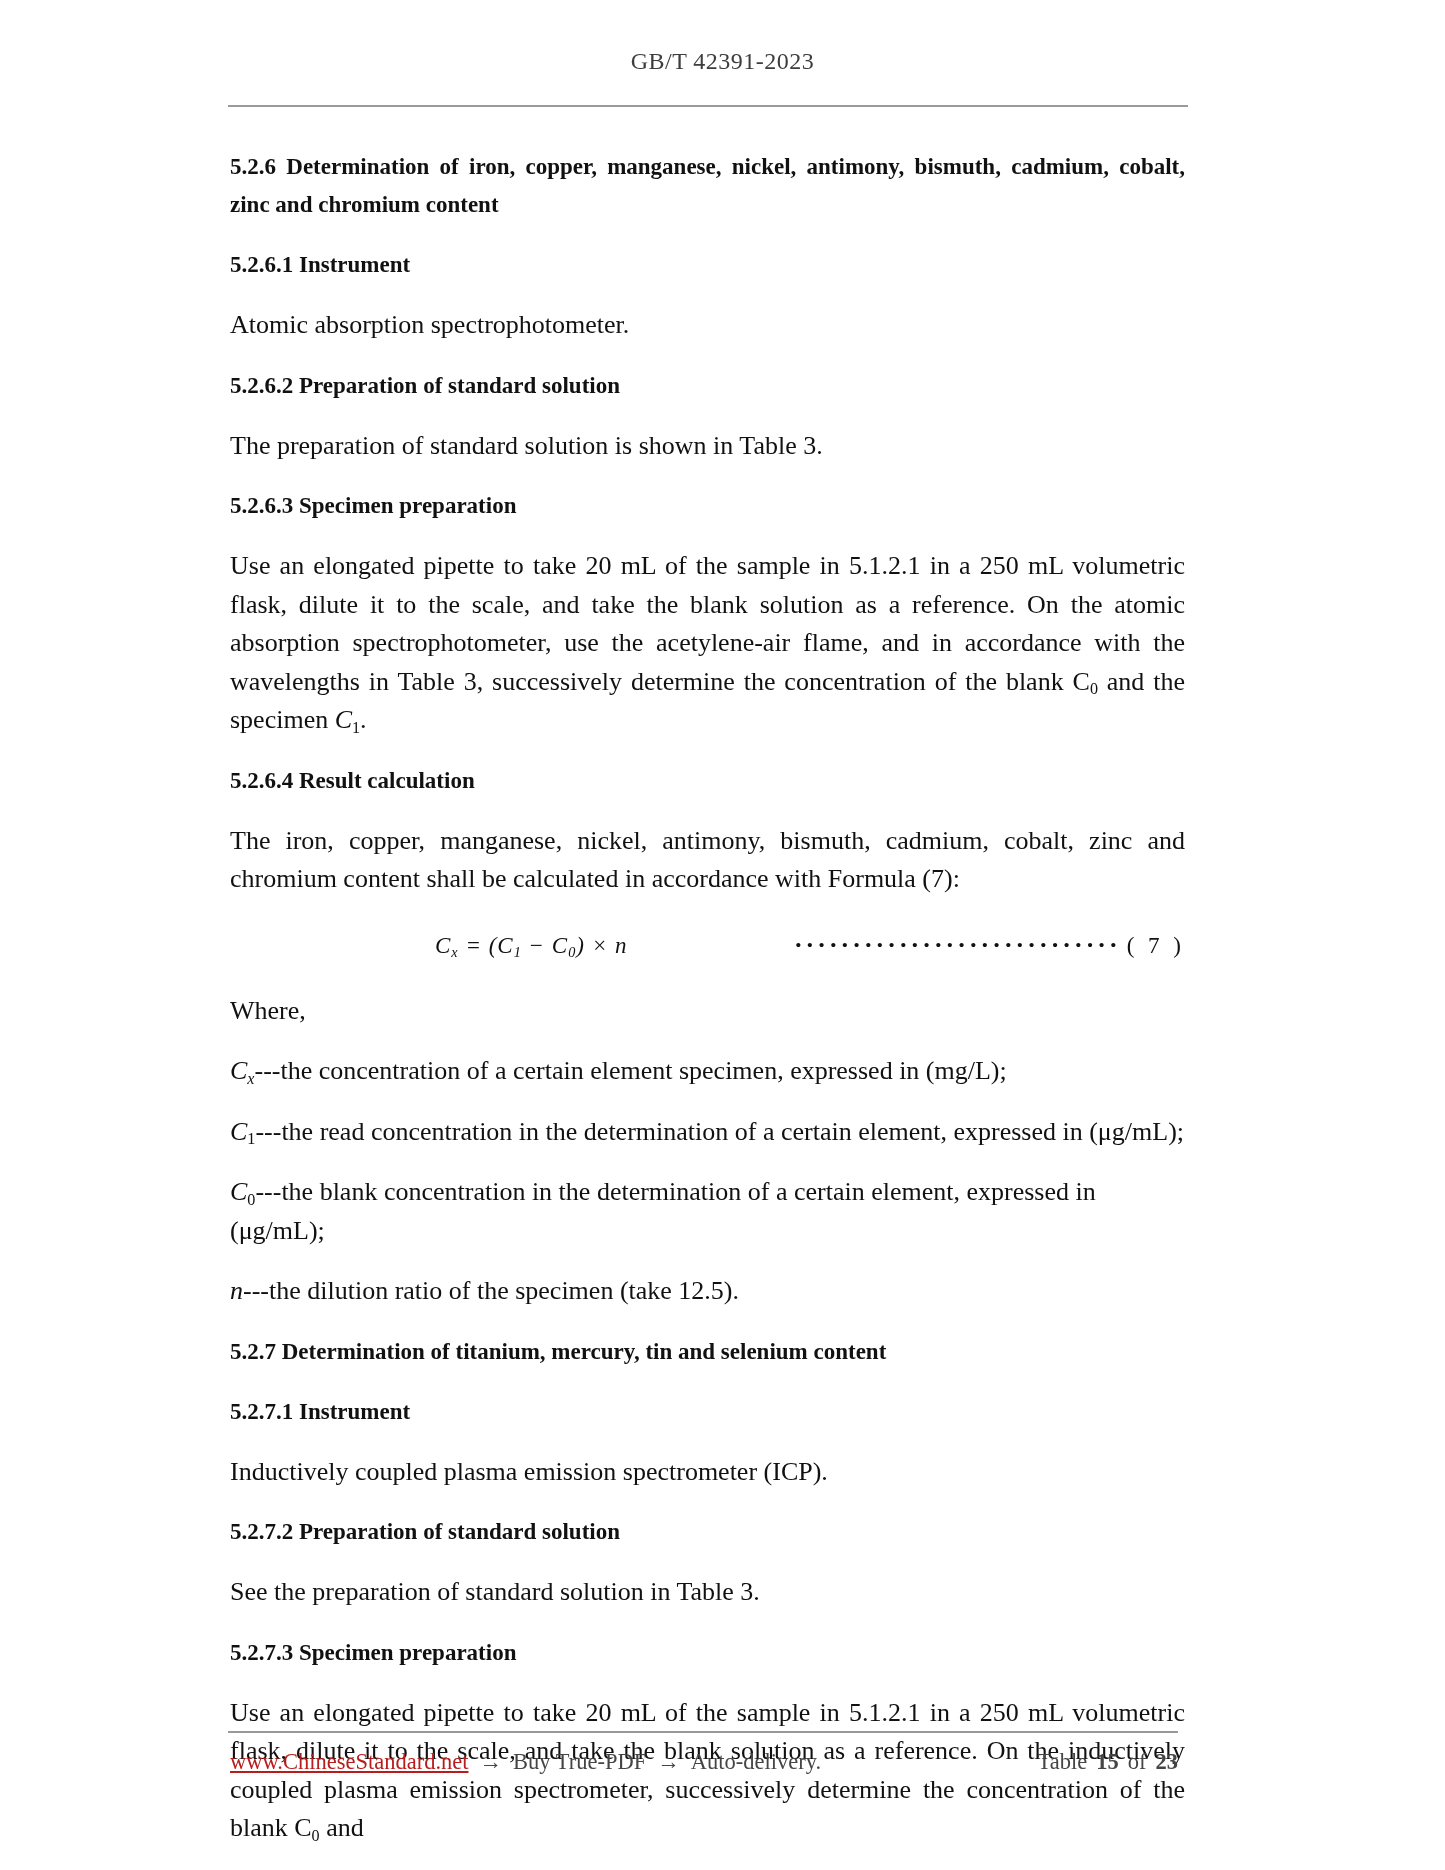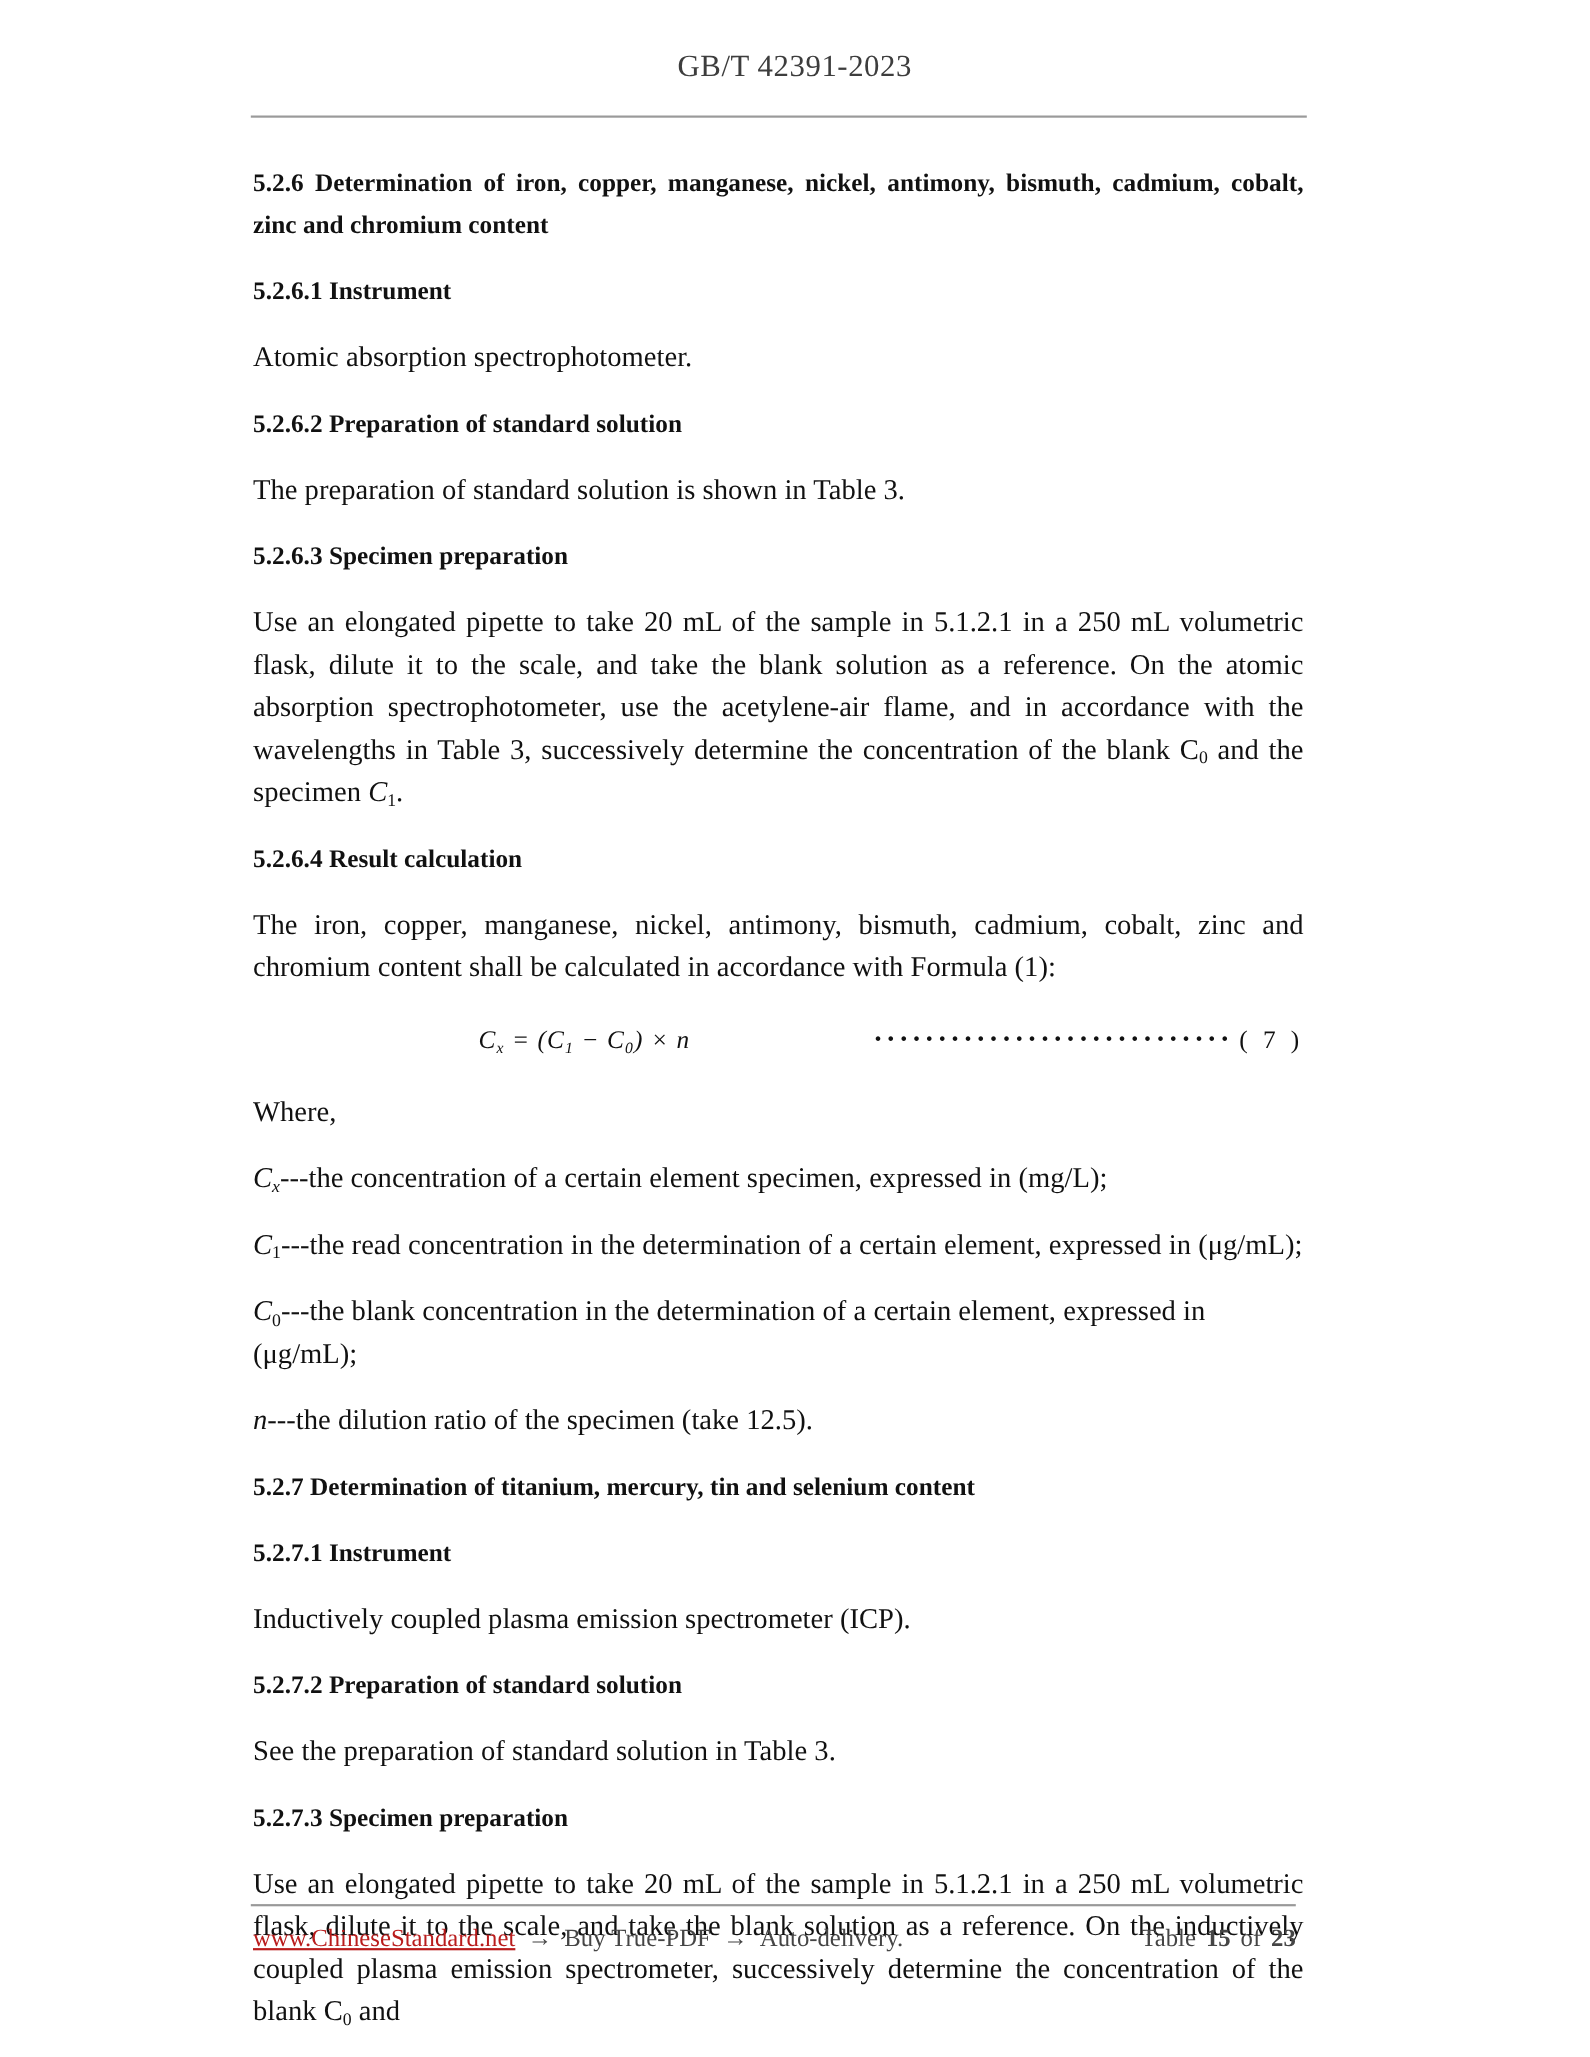--- a/index.html
+++ b/index.html
@@ -7,21 +7,21 @@
     position:relative;
     width:1445px; height:1870px;
     margin:0 auto;
     background:#ffffff;
     font-family:"Liberation Serif", serif;
     color:#111111;
     overflow:hidden;
   }
   .page-header {
     position:absolute; top:46px; left:0; width:1445px;
-    text-align:center; font-size:28px; line-height:30px;
+    text-align:center; font-size:24px; line-height:30px;
     color:#3d3d3d; letter-spacing:0.5px;
   }
   .header-rule {
     position:absolute; left:228px; top:105px;
     width:960px; height:2px; background:#9a9a9a;
   }
   .content {
     position:absolute; left:230px; top:140px; width:955px;
   }
   .content h2, .content h3 {
@@ -75,21 +75,21 @@
     <h3>5.2.6.1 Instrument</h3>
     <p class="single">Atomic absorption spectrophotometer.</p>
 
     <h3>5.2.6.2 Preparation of standard solution</h3>
     <p class="single">The preparation of standard solution is shown in Table 3.</p>
 
     <h3>5.2.6.3 Specimen preparation</h3>
     <p><span>Use an elongated pipette to take 20 mL of the sample in 5.1.2.1 in a 250 mL volumetric flask, dilute it to the scale, and take the blank solution as a reference. On the atomic absorption spectrophotometer, use the acetylene-air flame, and in accordance with the wavelengths in Table 3, successively determine the concentration of the blank C</span><sub>0</sub><span> and the specimen </span><i>C</i><sub>1</sub><span>.</span></p>
 
     <h3>5.2.6.4 Result calculation</h3>
-    <p>The iron, copper, manganese, nickel, antimony, bismuth, cadmium, cobalt, zinc and chromium content shall be calculated in accordance with Formula (1):</p>
+    <p>The iron, copper, manganese, nickel, antimony, bismuth, cadmium, cobalt, zinc and chromium content shall be calculated in accordance with Formula (7):</p>
 
     <div class="formula-row">
       <span class="formula-expr"><i>C</i><sub style="font-style: italic;">x</sub><span> = (</span><i>C</i><sub>1</sub><span> − </span><i>C</i><sub>0</sub><span>) × </span><i>n</i></span>
       <span class="formula-tail">
         <span class="formula-dots">····························</span>
         <span class="formula-num">( 7 )</span>
       </span>
     </div>
 
     <p class="single">Where,</p>

